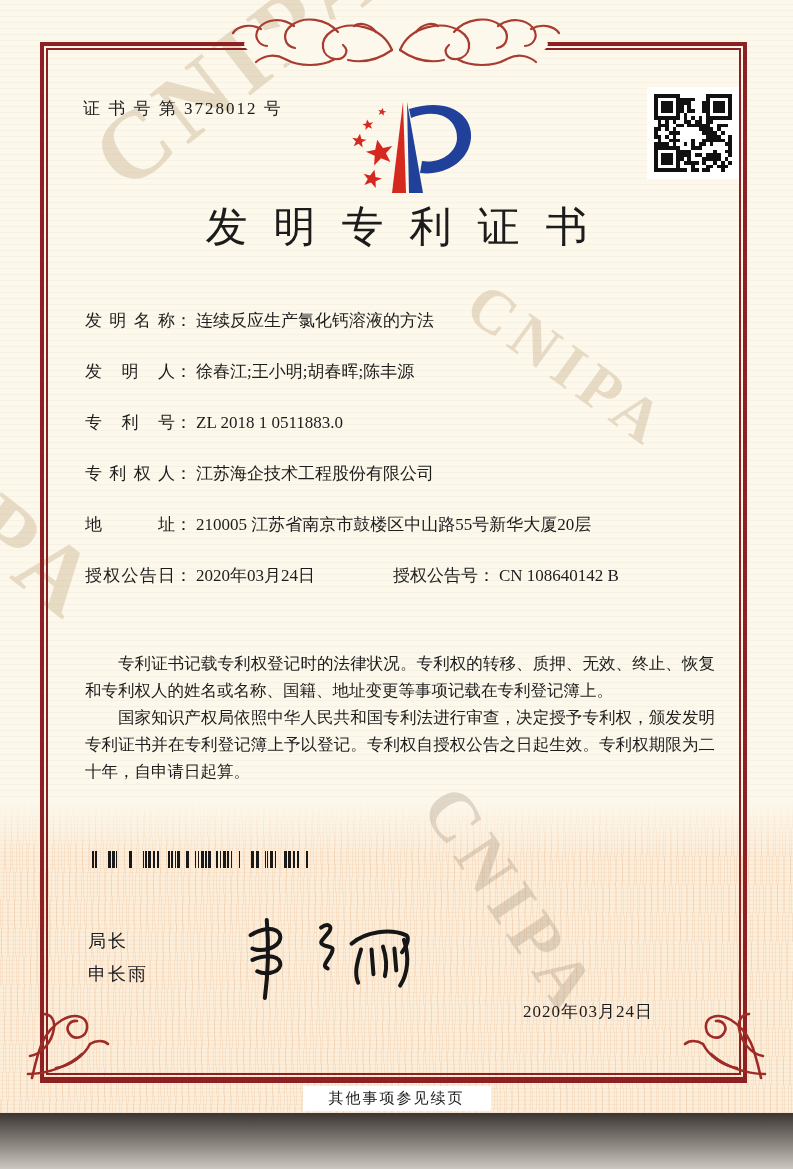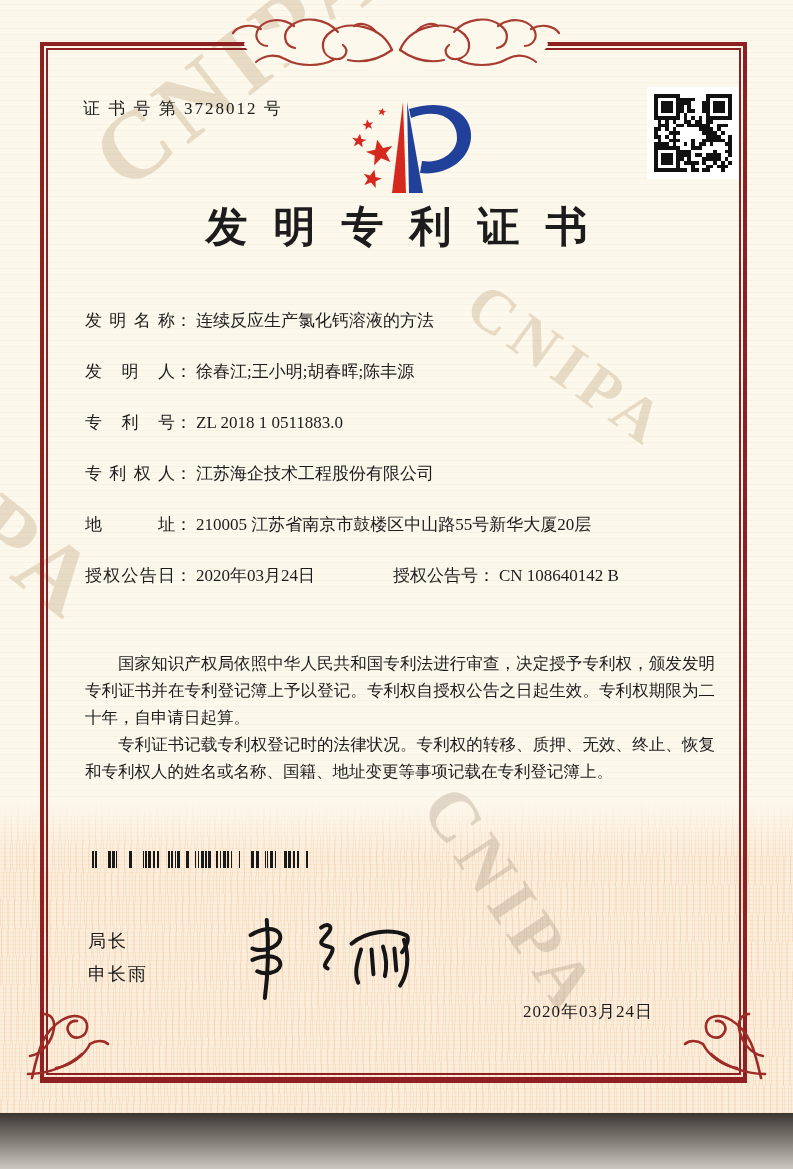--- a/index.html
+++ b/index.html
@@ -37,21 +37,21 @@
   .corner { position:absolute; width:95px; height:95px; top:990px; z-index:4; }
   .corner-bl { left:26px; }
   .corner-br { right:26px; transform:scaleX(-1); }
   
   .content { position:absolute; inset:0; z-index:5; }
   .cert-no { position:absolute; left:83px; top:97px; font-size:17px; letter-spacing:2px; }
   .logo { position:absolute; left:330px; top:96px; width:152px; height:100px; }
   .qr-box { position:absolute; left:647px; top:87px; width:92px; height:92px; background:#fff; padding:7px; }
   .qr-box svg { width:100%; height:100%; display:block; }
   .title { position:absolute; left:0; right:0; top:199px; text-align:center;
-    font-size:42px; font-weight:bold; letter-spacing:26px; padding-left:26px; }
+    font-size:42px; font-weight:normal; letter-spacing:26px; padding-left:26px; }
   .fields { position:absolute; left:85px; top:309px; right:55px; font-size:17px; }
   .field-row { height:51px; white-space:nowrap; position:relative; }
   .field-label { display:inline-block; width:90px; text-align:justify; text-align-last:justify; }
   .field-value { margin-left:4px; }
   .grant-second { position:absolute; left:308px; top:0; }
   .paragraphs { position:absolute; left:85px; width:630px; top:650px;
     font-size:16.5px; line-height:27px; text-align:justify; }
   .paragraphs p { text-indent:2em; }
   .barcode { position:absolute; left:92px; top:851px; width:218px; height:17px; }
   .barcode i { position:absolute; top:0; bottom:0; background:#191919; }
@@ -396,22 +396,22 @@
       </div>
       <div class="field-row">
         <span class="field-label">授权公告日</span><span>：</span><span class="field-value">2020年03月24日</span>
         <span class="grant-second">
           <span>授权公告号</span><span>：</span><span class="field-value">CN 108640142 B</span>
         </span>
       </div>
     </div>
 
     <div class="paragraphs">
+      <p>专利证书记载专利权登记时的法律状况。专利权的转移、质押、无效、终止、恢复和专利权人的姓名或名称、国籍、地址变更等事项记载在专利登记簿上。</p>
       <p>国家知识产权局依照中华人民共和国专利法进行审查，决定授予专利权，颁发发明专利证书并在专利登记簿上予以登记。专利权自授权公告之日起生效。专利权期限为二十年，自申请日起算。</p>
-      <p>专利证书记载专利权登记时的法律状况。专利权的转移、质押、无效、终止、恢复和专利权人的姓名或名称、国籍、地址变更等事项记载在专利登记簿上。</p>
     </div>
 
     <div class="barcode" id="barcode">
         <i style="left:0;width:2px"></i>
         <i style="left:3px;width:2px"></i>
         <i style="left:16px;width:3px"></i>
         <i style="left:20px;width:3px"></i>
         <i style="left:24px;width:1px"></i>
         <i style="left:37px;width:3px"></i>
         <i style="left:51px;width:1px"></i>
@@ -461,16 +461,17 @@
         <path d="M157,41 L159,67"></path>
         <path d="M169,38 C173,50 173,61 171,69"></path>
         <path d="M181,40 L183,63"></path>
         <path d="M191,31 C197,49 195,67 187,79"></path>
       </g>
     </svg>
     <div class="sign-date">2020年03月24日</div>
 
   </div>
 
+  <div class="continuation">其他事项参见续页</div>
 
   <div class="dark-strip"></div>
 
 </div>
 
 </body></html>

